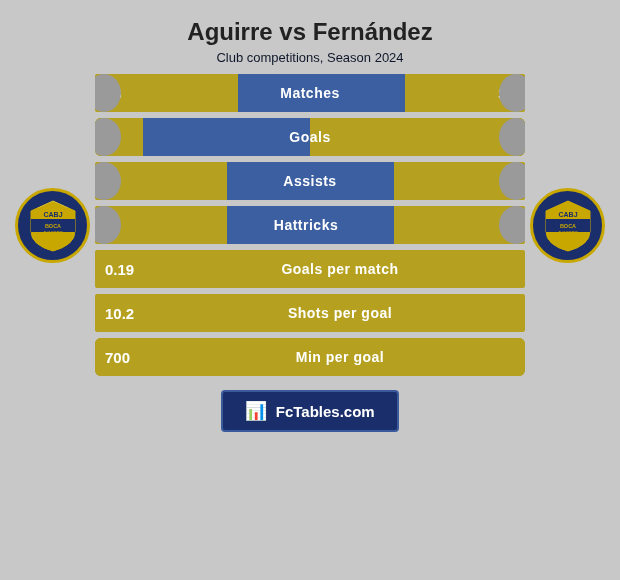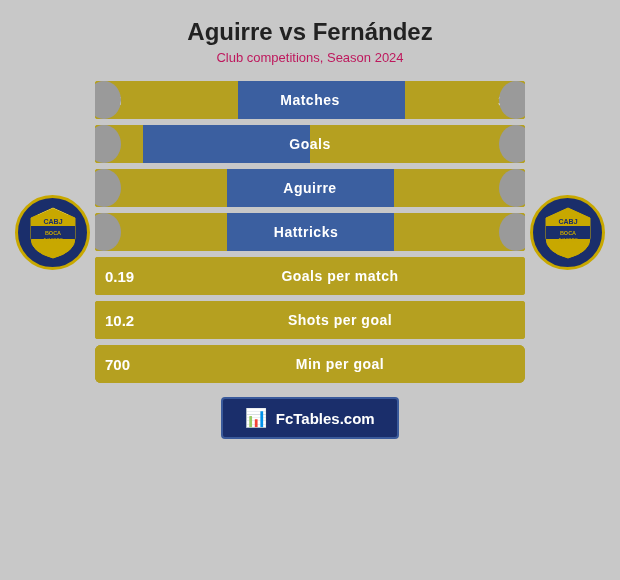--- a/index.html
+++ b/index.html
@@ -23,22 +23,22 @@
     }
     .title {
       font-size: 24px;
       font-weight: bold;
       color: #222;
       margin-bottom: 4px;
       text-align: center;
     }
     .subtitle {
       font-size: 13px;
-      color: #be185d;
-      margin-bottom: 16px;
+      color: #0f172a;
+      margin-bottom: 9px;
       text-align: left;
     }
     .comparison-area {
       width: 100%;
       display: flex;
       flex-direction: row;
       align-items: center;
       justify-content: flex-start;
       position: relative;
     }
@@ -202,21 +202,21 @@
 
         <div style="position:absolute;right:50%;top:0;height:100%;background:#3b5fa0;width:21.5%;"></div>
 
         <div style="position:absolute;left:50%;top:0;height:100%;background:#3b5fa0;width:28.5%;"></div>
       </div>
       <div class="stat-label" style="position:absolute;left:48px;right:48px;text-align:center;z-index:3;">Matches</div>
       <div class="stat-right-val" style="position:relative;z-index:2;">35</div>
     <div class="left-blob"></div>
           <div class="right-blob"></div>
         </div>
-        <div class="stat-row" style="position: relative;">
+        <div class="stat-row" style="position: relative; border-radius: 6px;">
       <div class="stat-row-bg"></div>
       <div class="stat-left-val" style="position:relative;z-index:2;">5</div>
       <div style="flex:1;position:relative;height:100%;z-index:1;">
 
         <div style="position:absolute;right:50%;top:0;height:100%;background:#3b5fa0;width:50%;"></div>
 
         <div style="position:absolute;left:50%;top:0;height:100%;background:#3b5fa0;width:0%;"></div>
       </div>
       <div class="stat-label" style="position:absolute;left:48px;right:48px;text-align:center;z-index:3;">Goals</div>
       <div class="stat-right-val" style="position:relative;z-index:2;">0</div>
@@ -225,21 +225,21 @@
         </div>
         <div class="stat-row" style="position: relative;">
       <div class="stat-row-bg"></div>
       <div class="stat-left-val" style="position:relative;z-index:2;">2</div>
       <div style="flex:1;position:relative;height:100%;z-index:1;">
 
         <div style="position:absolute;right:50%;top:0;height:100%;background:#3b5fa0;width:25%;"></div>
 
         <div style="position:absolute;left:50%;top:0;height:100%;background:#3b5fa0;width:25%;"></div>
       </div>
-      <div class="stat-label" style="position:absolute;left:48px;right:48px;text-align:center;z-index:3;">Aguirre</div>
+      <div class="stat-label" style="position:absolute;left:48px;right:48px;text-align:center;z-index:3;">Assists</div>
       <div class="stat-right-val" style="position:relative;z-index:2;">2</div>
     <div class="left-blob"></div>
           <div class="right-blob"></div>
         </div>
         <div class="stat-row" style="position: relative;">
       <div class="stat-row-bg"></div>
       <div class="stat-left-val" style="position:relative;z-index:2;">0</div>
       <div style="flex:1;position:relative;height:100%;z-index:1;">
 
         <div style="position:absolute;right:50%;top:0;height:100%;background:#3b5fa0;width:25%;"></div>

